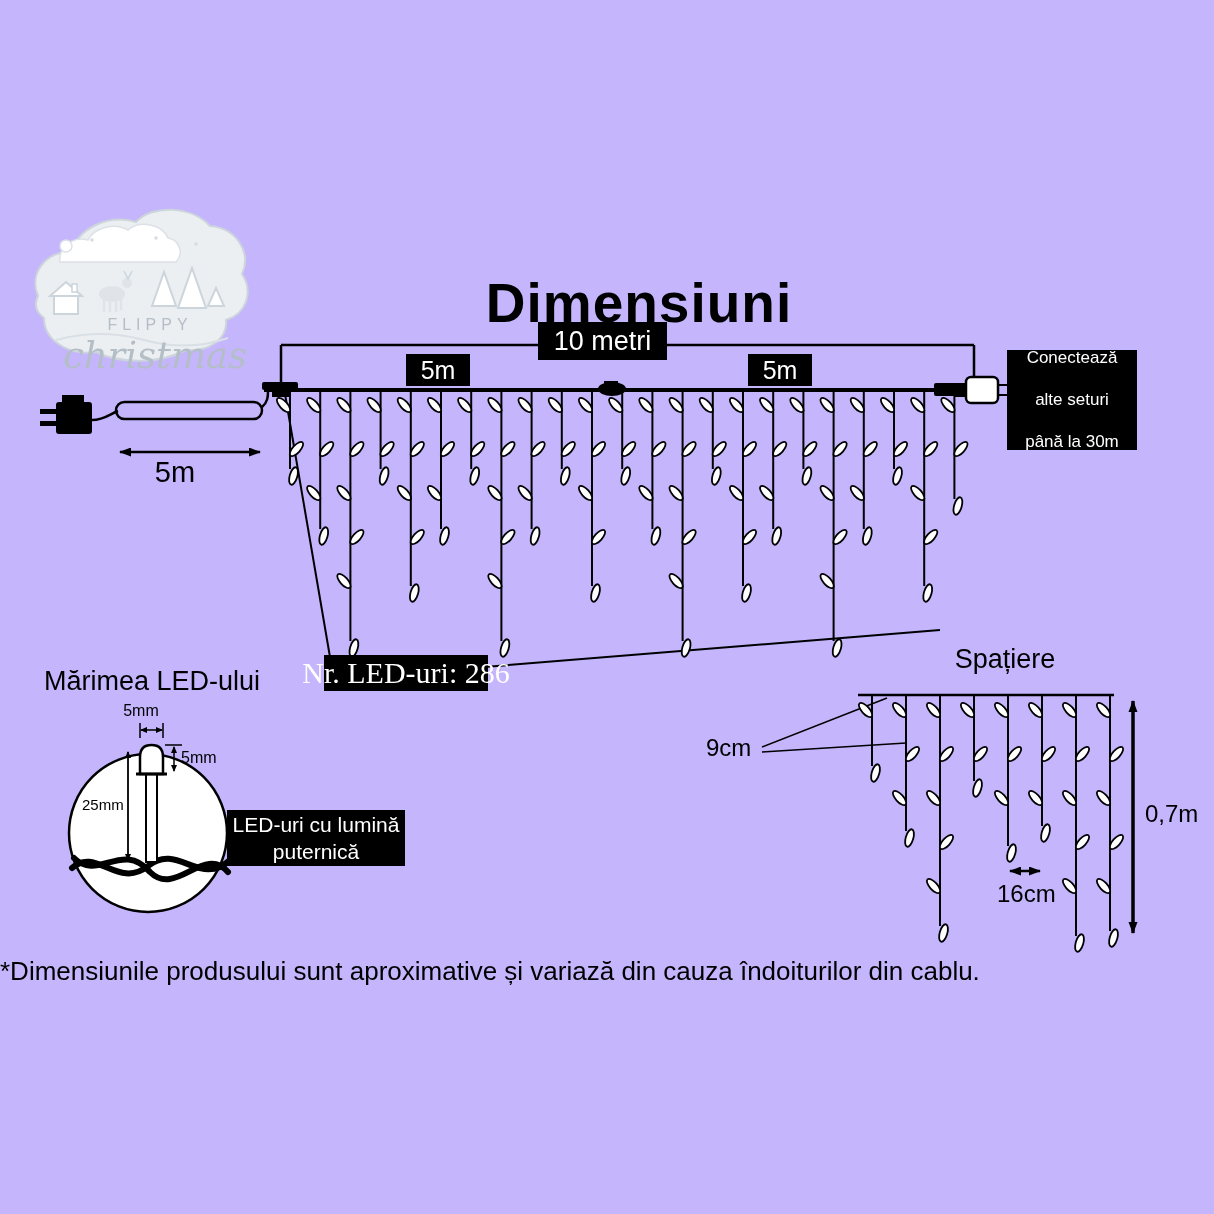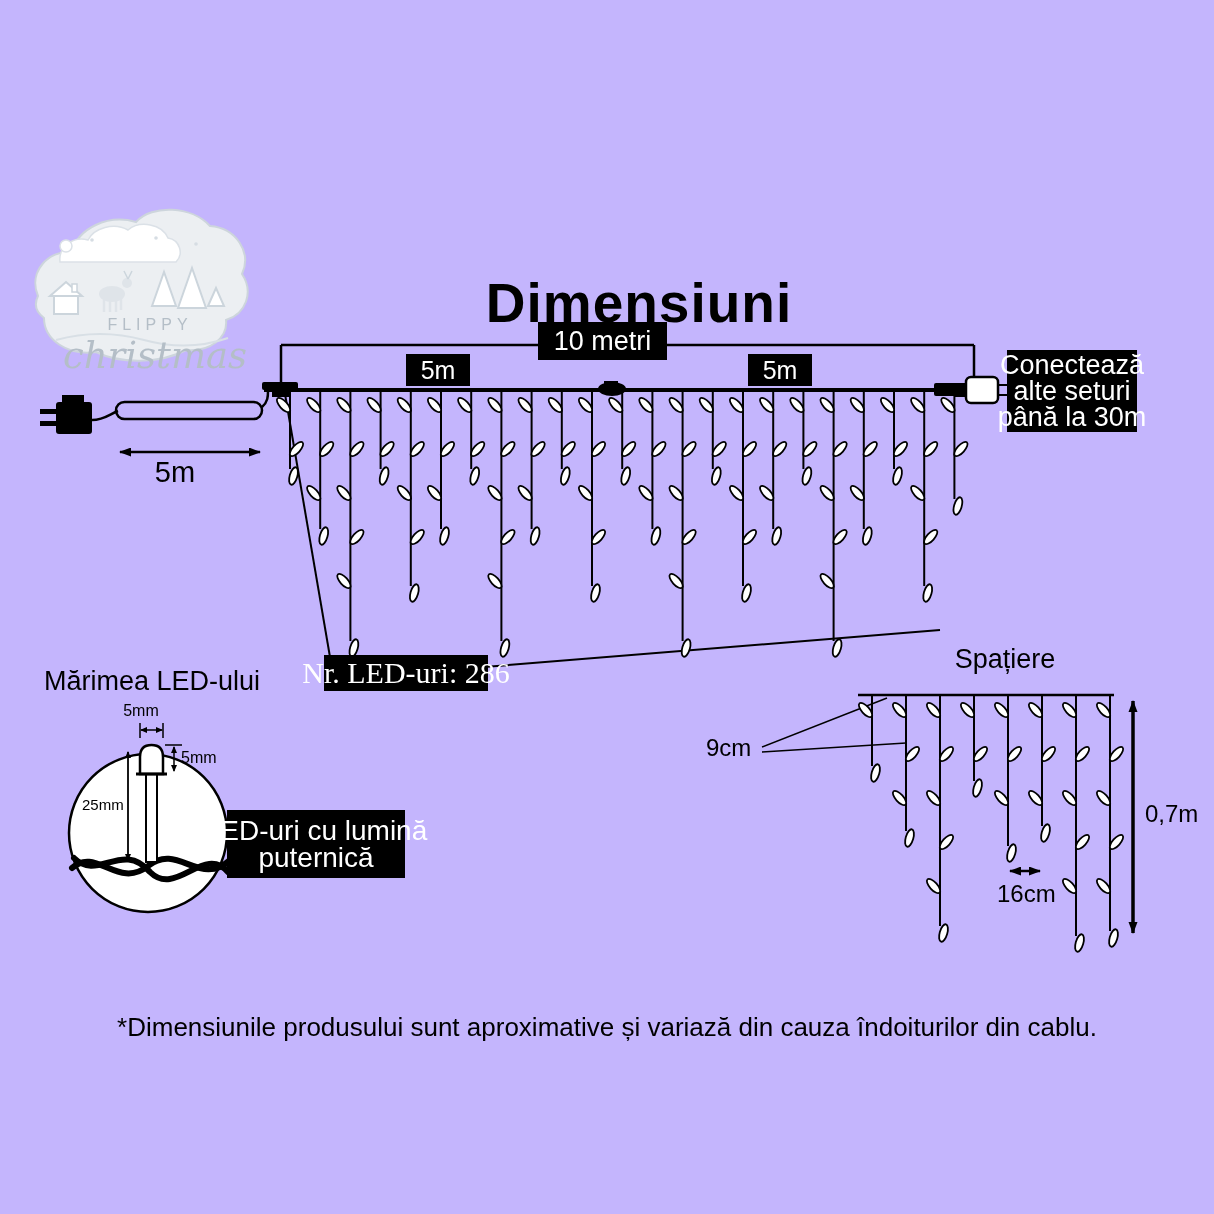--- a/index.html
+++ b/index.html
@@ -6,33 +6,33 @@
   .canvas{position:relative;width:1214px;height:1214px;background:#c4b5fd;overflow:hidden;
           color:#000;font-family:"Liberation Sans",sans-serif;}
   .canvas>svg{position:absolute;left:0;top:0;display:block;}
   .abs{position:absolute;}
   .blackbox{background:#000;color:#fff;display:flex;flex-direction:column;
             align-items:center;justify-content:center;text-align:center;white-space:nowrap;}
   .title{left:0;top:234px;width:100%;text-align:center;font-size:55px;font-weight:bold;letter-spacing:1px;padding-left:32px;}
   .box-10m{left:538px;top:322px;width:129px;height:38px;font-size:27px;}
   .box-5m-l{left:406px;top:354px;width:64px;height:32px;font-size:25px;}
   .box-5m-r{left:748px;top:354px;width:64px;height:32px;font-size:25px;}
-  .box-connect{left:1007px;top:350px;width:130px;height:82px;font-size:27px;line-height:26px;}
+  .box-connect{left:1007px;top:350px;width:130px;height:100px;font-size:17px;line-height:26px;gap:16px;}
   .lbl-5m-lead{left:105px;top:456px;width:140px;text-align:center;font-size:29px;}
   .box-ledcount{left:324px;top:655px;width:164px;height:36px;font-size:30px;font-family:Liberation Serif, serif;}
   .lbl-marimea{left:44px;top:666px;font-size:27px;}
-  .box-bright{left:227px;top:810px;width:178px;height:68px;font-size:28px;line-height:27px;}
+  .box-bright{left:227px;top:810px;width:178px;height:56px;font-size:21px;line-height:27px;}
   .s1{left:118px;top:702px;width:46px;text-align:center;font-size:16px;}
   .s2{left:181px;top:749px;font-size:16px;}
   .s3{left:82px;top:796px;font-size:15px;}
   .lbl-spatiere{left:930px;top:644px;width:150px;text-align:center;font-size:27px;}
   .lbl-9cm{left:706px;top:734px;font-size:24px;}
   .lbl-16cm{left:997px;top:880px;width:56px;text-align:center;font-size:24px;}
   .lbl-07m{left:1145px;top:800px;font-size:24px;}
-  .disclaimer{left:0;top:1012px;width:100%;text-align:center;font-size:26px;}
+  .disclaimer{left:0;top:956px;width:100%;font-size:26px;}
 </style>
 </head>
 <body>
 
 <div class="canvas">
 
   <svg id="scene" width="1214" height="1214" viewBox="0 0 1214 1214">
     <defs>
       <marker id="as" markerWidth="14" markerHeight="10" refX="1" refY="4.5" orient="auto" markerUnits="userSpaceOnUse">
           <path d="M12,0 L0,4.5 L12,9 Z"></path>

